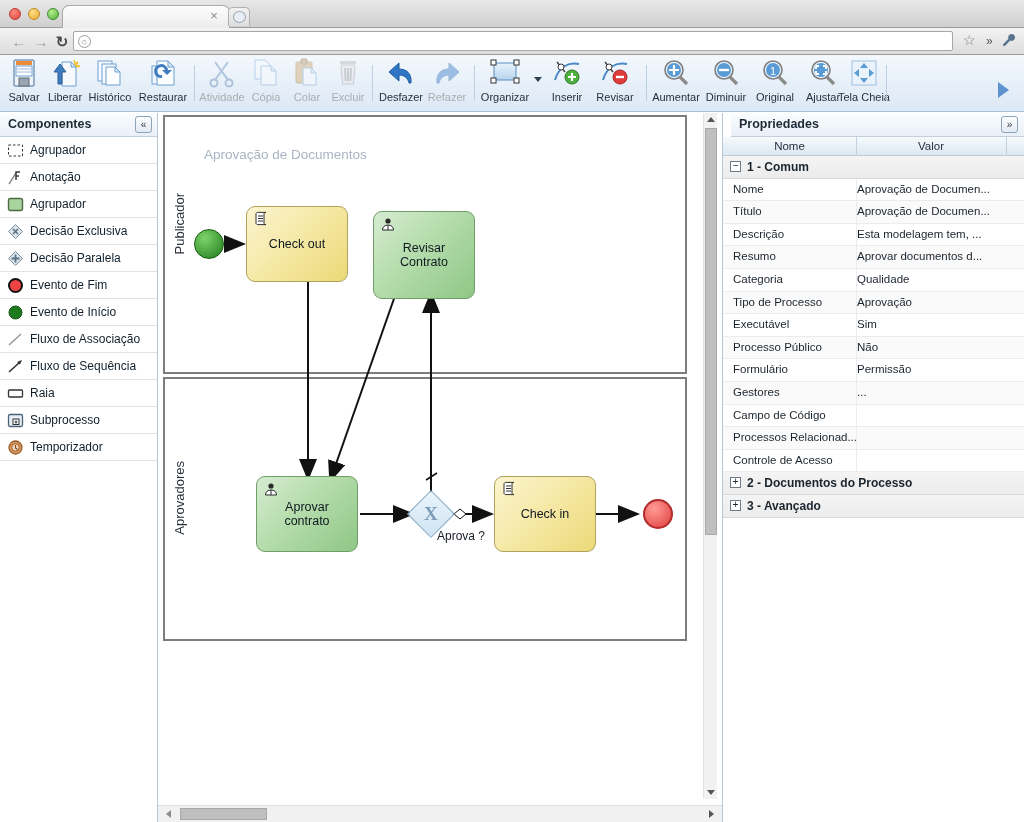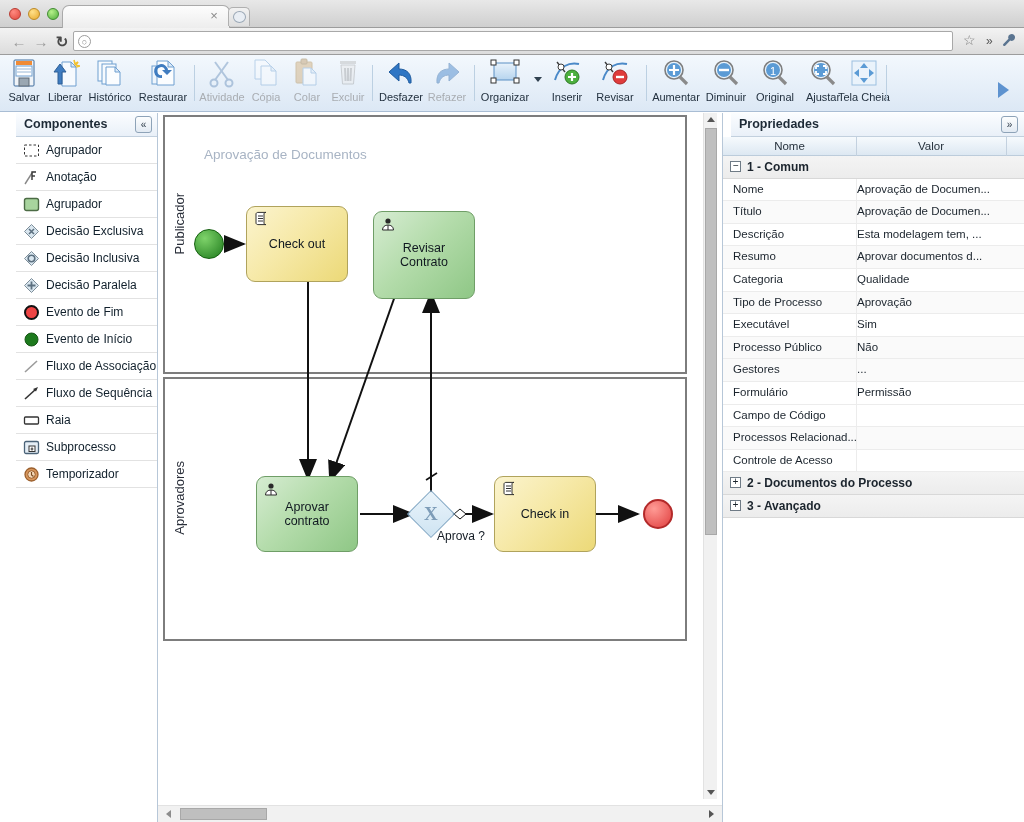--- a/index.html
+++ b/index.html
@@ -93,21 +93,21 @@
   .tb-arrow { position:absolute; left:998px; top:82px; width:0;height:0;
     border-left: 11px solid #5e93d0; border-top: 8px solid transparent; border-bottom: 8px solid transparent; }
   .drop-caret {
     position:absolute; width:0;height:0;border-left:4px solid transparent;
     border-right:4px solid transparent;border-top:5px solid #30414f;
   }
 
   
   .palette {
     position: absolute; left: 0; top: 113px; width: 158px; height: 709px;
-    background: #fff; border-right: 1px solid #b7c7d8; padding-left: 16px;
+    background: #fff; border-right: 1px solid #b7c7d8;
   }
   .palette-hdr {
     position: relative; height: 24px;
     background: linear-gradient(to bottom,#fbfdff,#e9f0f8);
     border-bottom: 1px solid #c2d0de;
   }
   .palette-hdr .t {
     position:absolute; left: 8px; top: 4px; font-size: 12.5px; font-weight: bold; color: #1d2a36;
   }
   .collapse-btn {
@@ -545,29 +545,20 @@
     <div class="pitem">
       <span class="pico">
         <svg width="17" height="17">
             <polygon points="8.5,1.5 15.5,8.5 8.5,15.5 1.5,8.5" fill="#d9e6ef" stroke="#7d8d99"></polygon>
             <path d="M6 6l5 5M11 6l-5 5" stroke="#5c7080" stroke-width="1.6"></path>
           </svg>
       </span>
       <span class="pl">Decisão Exclusiva</span>
     </div>
 
-    <div class="pitem">
-      <span class="pico">
-        <svg width="17" height="17">
-            <polygon points="8.5,1.5 15.5,8.5 8.5,15.5 1.5,8.5" fill="#d9e6ef" stroke="#7d8d99"></polygon>
-            <circle cx="8.5" cy="8.5" r="3.3" fill="none" stroke="#5c7080" stroke-width="1.6"></circle>
-          </svg>
-      </span>
-      <span class="pl">Decisão Inclusiva</span>
-    </div>
 
     <div class="pitem">
       <span class="pico">
         <svg width="17" height="17">
             <polygon points="8.5,1.5 15.5,8.5 8.5,15.5 1.5,8.5" fill="#d9e6ef" stroke="#7d8d99"></polygon>
             <path d="M8.5 4.5v8M4.5 8.5h8" stroke="#5c7080" stroke-width="1.8"></path>
           </svg>
       </span>
       <span class="pl">Decisão Paralela</span>
     </div>
@@ -793,29 +784,29 @@
     <div class="grow">
       <span class="vsep"></span>
       <span class="n">Executável</span>
       <span class="v">Sim</span>
     </div>
     <div class="grow alt">
       <span class="vsep"></span>
       <span class="n">Processo Público</span>
       <span class="v">Não</span>
     </div>
+    <div class="grow">
+      <span class="vsep"></span>
+      <span class="n">Formulário</span>
+      <span class="v">Permissão</span>
+    </div>
     <div class="grow alt">
       <span class="vsep"></span>
       <span class="n">Gestores</span>
       <span class="v">...</span>
-    </div>
-    <div class="grow">
-      <span class="vsep"></span>
-      <span class="n">Formulário</span>
-      <span class="v">Permissão</span>
     </div>
     <div class="grow">
       <span class="vsep"></span>
       <span class="n">Campo de Código</span>
       <span class="v"></span>
     </div>
     <div class="grow alt">
       <span class="vsep"></span>
       <span class="n">Processos Relacionad...</span>
       <span class="v"></span>

